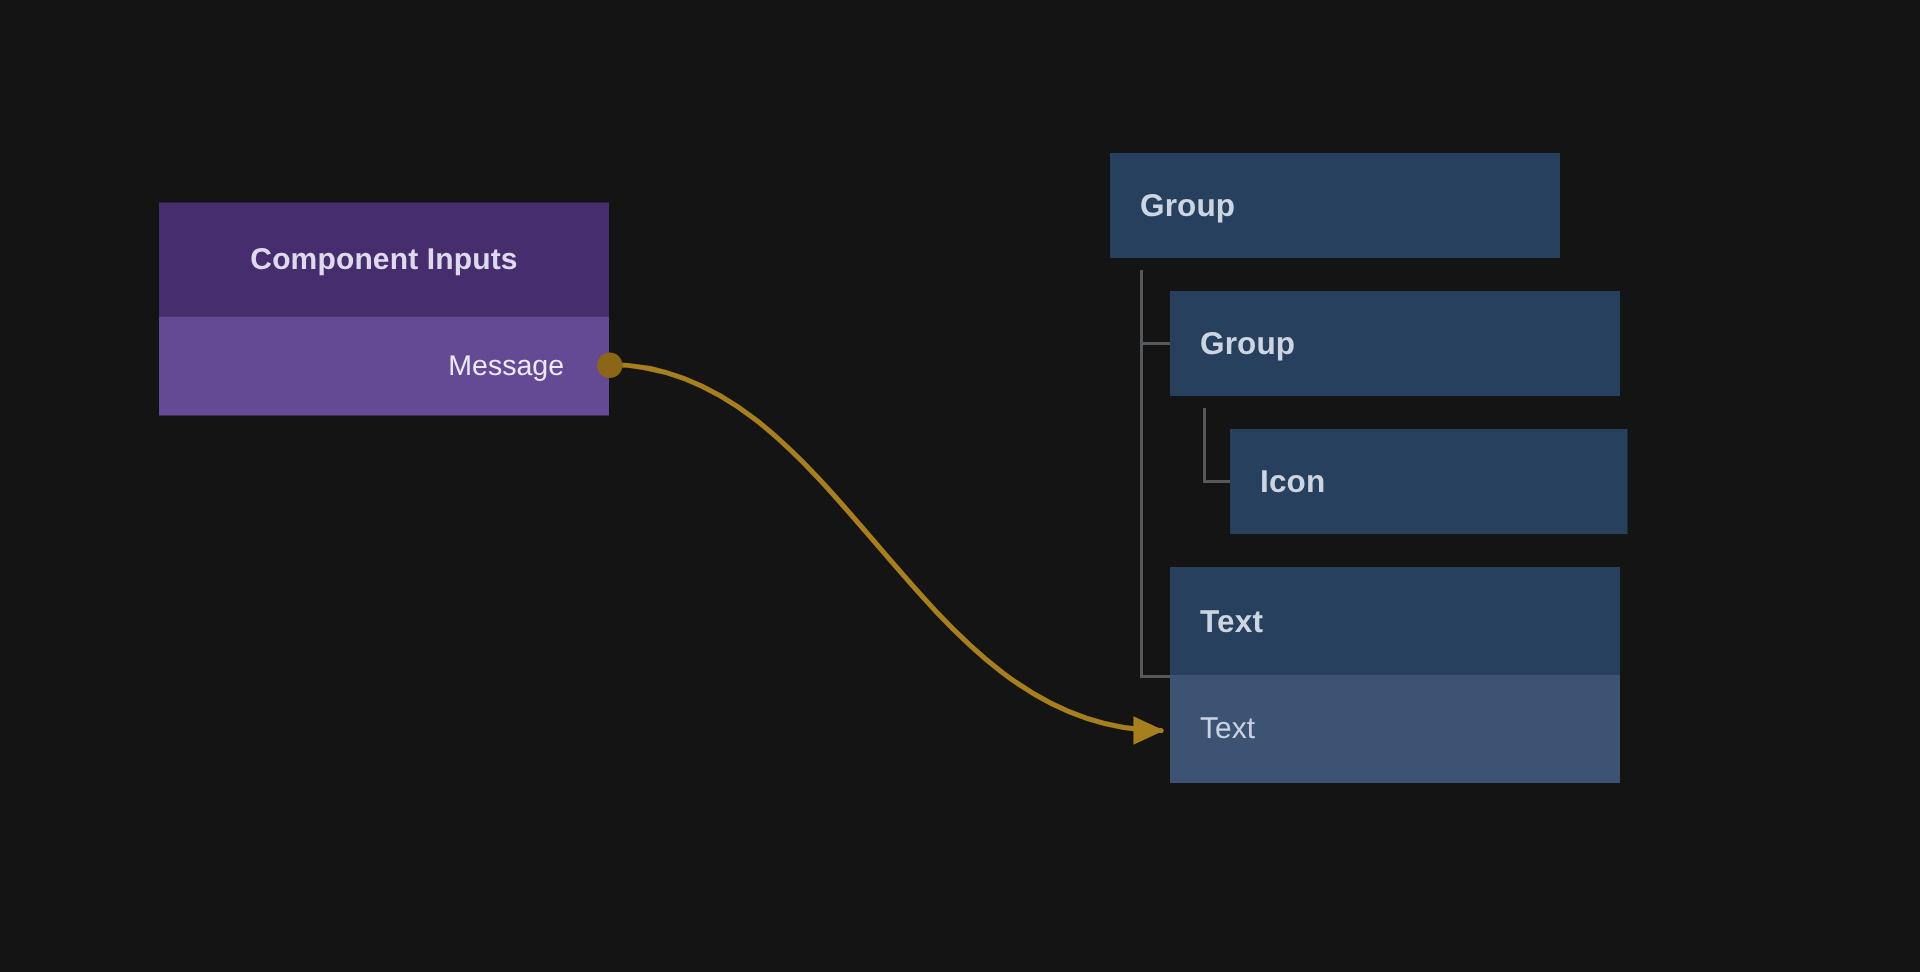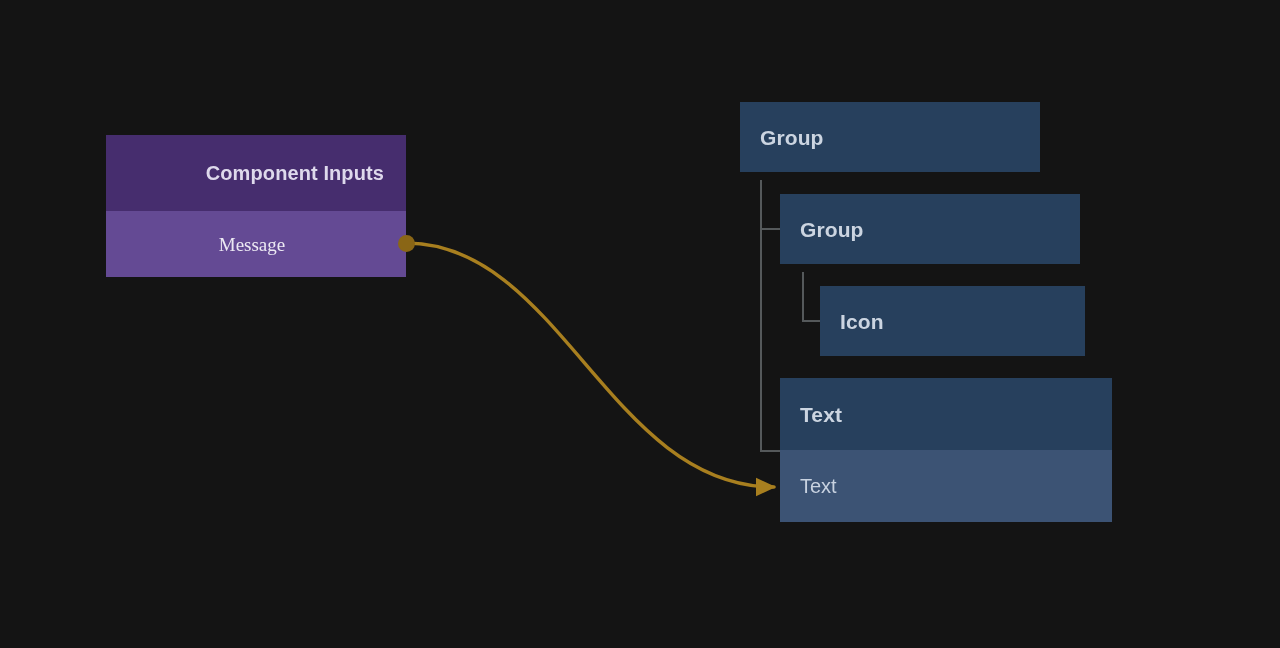--- a/index.html
+++ b/index.html
@@ -45,35 +45,34 @@
   
   .inputs-node {
     left: 106px;
     top: 135px;
     width: 300px;
   }
   .inputs-node .node-header {
     height: 76px;
     background: #462d6e;
     padding: 0 22px;
-    justify-content: flex-end;
+    justify-content: center;
   }
   .inputs-node .node-header-title {
     color: #ded9ec;
     font-size: 20px;
     font-weight: 700;
     letter-spacing: 0.1px;
     line-height: 1;
   }
   .inputs-node .port-row {
     height: 66px;
     background: #644a94;
     padding: 0 30px 0 22px;
-    justify-content: center;
-    font-family: Liberation Serif, serif;
+    justify-content: flex-end;
   }
   .inputs-node .port-label {
     color: #ece9f3;
     font-size: 19px;
     font-weight: 400;
     line-height: 1;
   }
 
   
   .port-dot {
@@ -111,21 +110,21 @@
 
   .node-group-root { left: 740px; top: 102px; width: 300px; }
   .node-group-root .node-header { height: 70px; }
 
   .node-group-child { left: 780px; top: 194px; width: 300px; }
   .node-group-child .node-header { height: 70px; }
 
   .node-icon { left: 820px; top: 286px; width: 265px; }
   .node-icon .node-header { height: 70px; }
 
-  .node-text { left: 780px; top: 378px; width: 332px; }
+  .node-text { left: 780px; top: 378px; width: 300px; }
   .node-text .node-header { height: 72px; }
   .node-text .node-body { height: 72px; }
 
   
   .conn {
     position: absolute;
     background: #55595b;
   }
   .conn-v { width: 2px; }
   .conn-h { height: 2px; }

